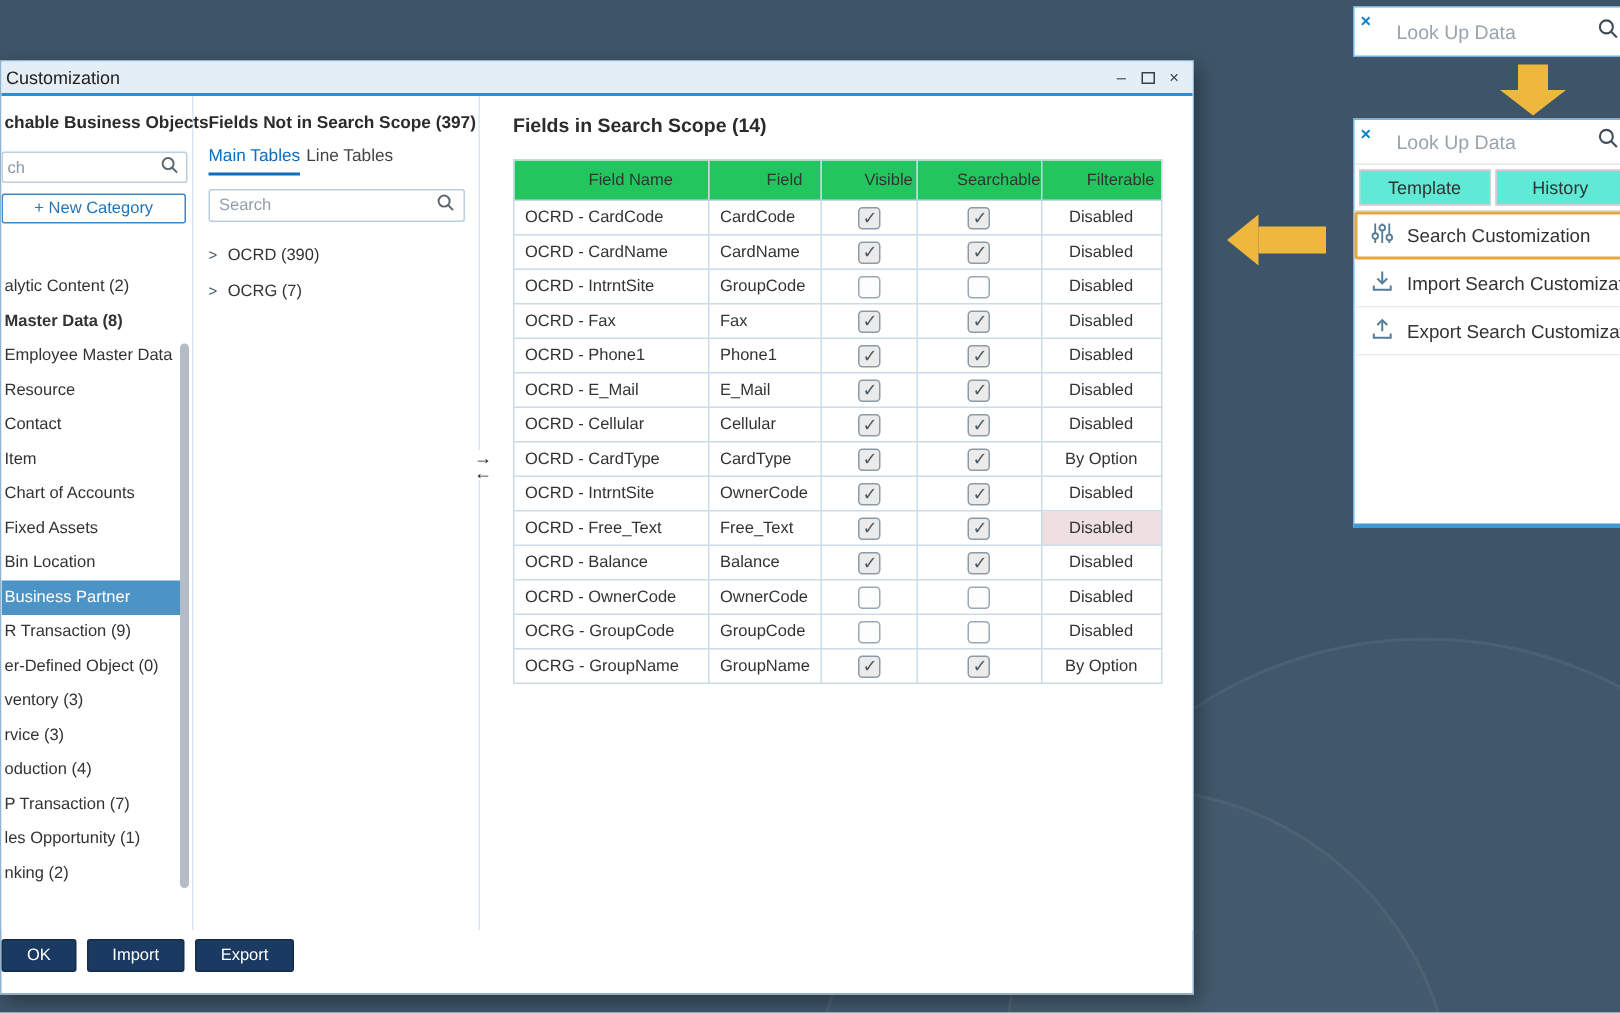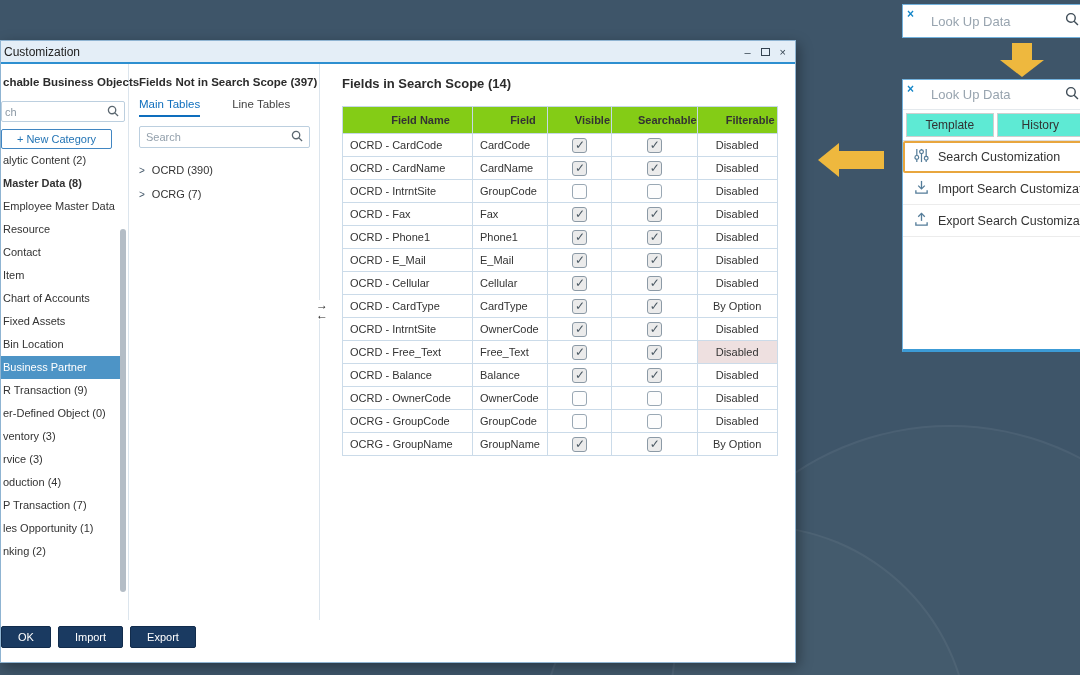--- a/index.html
+++ b/index.html
@@ -23,49 +23,49 @@
   .maximize-box { width:9px; height:8px; border:1px solid #33424f; display:inline-block; }
 
   .dialog-body { flex:1; display:flex; position:relative; overflow:hidden; background:#fff; }
 
   
   .left-panel { width:128px; min-width:128px; border-right:1px solid #dce5ed; padding-top:12px; position:relative; }
   .bo-header { font-size:11.5px; font-weight:bold; color:#2b2b2b; padding-left:2px; white-space:nowrap; }
   .bo-search { margin-top:13px; width:124px; height:21px; border:1px solid #bccfdf; border-radius:2px;
                display:flex; align-items:center; justify-content:space-between; padding:0 5px 0 3px; background:#fff; }
   .bo-search .ph { color:#8b98a4; font-size:11px; }
-  .new-category { margin-top:7px; width:111px; height:20px; border:1px solid #4186c2; border-radius:2px;
+  .new-category { margin-top:7px; width:123px; height:20px; border:1px solid #4186c2; border-radius:2px;
                   color:#2374b5; background:#fff; font-size:11px; display:flex; align-items:center; justify-content:center; }
-  .bo-list { }
+  .bo-list { margin-top:31px; }
   .bo-item { height:23px; line-height:23px; font-size:11px; color:#333; padding-left:2px; white-space:nowrap; overflow:hidden; }
   .bo-item.bold { font-weight:bold; }
   .bo-item.selected { background:#4d94c6; color:#fff; width:120px; }
   .left-scrollbar { position:absolute; right:2px; top:165px; width:6px; height:363px; background:#b4bdc6; border-radius:3px; }
 
   
   .mid-panel { width:191px; min-width:191px; border-right:1px solid #dce5ed; padding:12px 9px 0 10px; }
   .mid-header { font-size:11.5px; font-weight:bold; color:#2b2b2b; white-space:nowrap; }
-  .mid-tabs { display:flex; gap:32px; margin-top:10px; font-size:11.5px; }
+  .mid-tabs { display:flex; gap:4px; margin-top:10px; font-size:11.5px; }
   .mid-tab { padding-bottom:5px; color:#444; }
   .mid-tab.active { color:#0e6ebd; border-bottom:2px solid #0e6ebd; }
   .mid-search { margin-top:9px; height:22px; border:1px solid #bccfdf; border-radius:2px; background:#fff;
                 display:flex; align-items:center; justify-content:space-between; padding:0 6px; }
   .mid-search .ph { color:#93a0ac; font-size:11px; }
   .tree { margin-top:10px; }
   .tree-item { height:24px; display:flex; align-items:center; gap:7px; font-size:11px; color:#333; }
   .tree-item .chev { color:#44586a; font-size:10px; }
 
   .swap-icon { position:absolute; left:313px; top:236px; width:16px; display:flex; flex-direction:column;
                align-items:center; color:#222; font-size:12px; line-height:10px; background:#fff; }
 
   
   .right-panel { flex:1; padding:12px 0 0 22px; }
   .right-header { font-size:13px; font-weight:bold; color:#2b2b2b; }
   table.scope { border-collapse:collapse; margin-top:15px; table-layout:fixed; }
-  .scope th { background:#84cc16; border:1px solid #c6d8e7; font-weight:bold; font-size:11px; color:#333; height:27px;padding-left:26px; }
+  .scope th { background:#22c55e; border:1px solid #c6d8e7; font-weight:normal; font-size:11px; color:#333; height:27px;padding-left:26px; }
   .scope td { border:1px solid #cbdbe9; font-size:11px; color:#333; height:23px; padding:0 7px; background:#fff; }
   .scope td.center { text-align:center; padding:0; }
   .checkbox { display:inline-block; width:15px; height:15px; border:1px solid #9aa8b4; border-radius:3px;
               background:#fdfdfd; vertical-align:middle; position:relative; }
   .checkbox.checked { background:#ebebeb; border-color:#8c9aa6; }
   .checkbox.checked::after { content:"\2713"; position:absolute; left:2px; top:-1px; font-size:12px; color:#4c5a64; }
   .row-highlight td:last-child { background:#eee0e0; }
 
   .dialog-footer { height:42px; min-height:42px; display:flex; align-items:center; gap:7px; padding-bottom:8px; }
   .footer-btn { height:22px; background:#1a3a61; border:1px solid #122c4c; color:#fff; font-size:11px;

